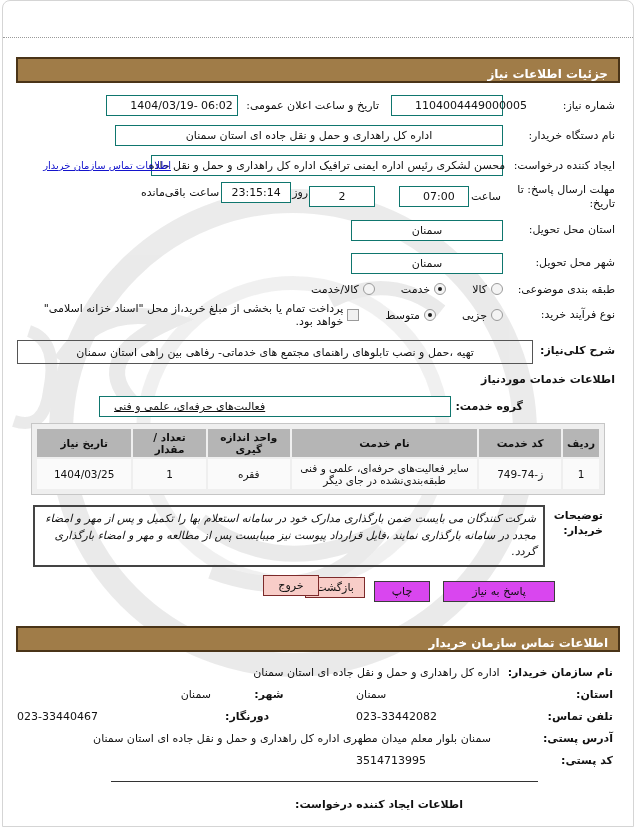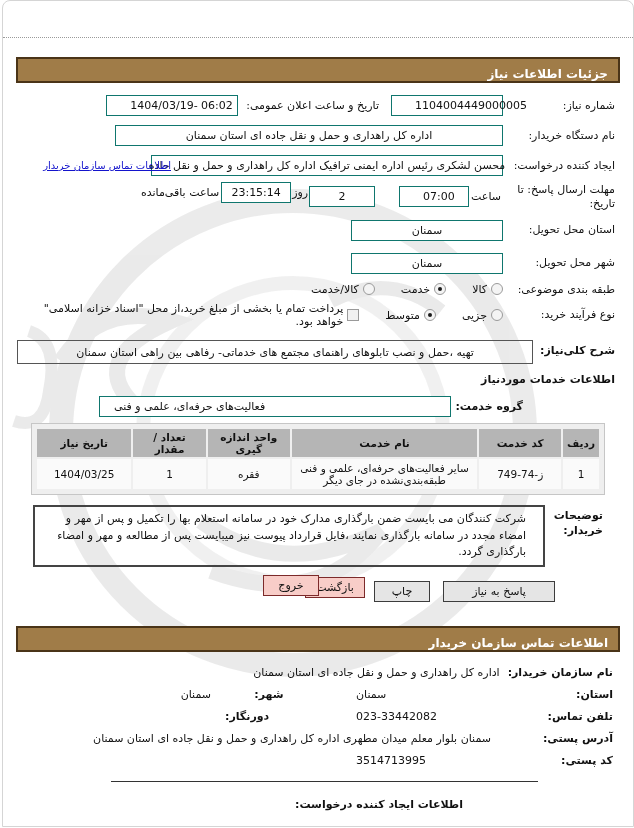--- a/index.html
+++ b/index.html
@@ -80,31 +80,31 @@
     background: #efefef;
     border: 1px solid #c6c6c6;
     padding: 3px;
   }
   table { width: 100%; border-collapse: separate; border-spacing: 2px; }
   th { background: #b5b5b5; font-weight: bold; font-size: 10.5px; height: 21px; padding: 2px 4px; }
   td { background: #fafafa; text-align: center; font-size: 10.5px; padding: 3px 4px; }
 
   .notes-row { display:flex; align-items:flex-start; margin: 10px 30px 0 30px; }
   .notes-lbl { flex: 0 0 58px; font-weight: bold; line-height: 1.3; padding-top: 4px; }
-  .notes-box { border: 2px solid #444; flex: 1; padding: 4px 17px; line-height: 1.5; }
+  .notes-box { border: 2px solid #444; flex: 1; padding: 4px 7px; line-height: 1.5; font-style: italic; }
 
   .buttons { display: flex; align-items: center; margin: 14px 78px 0 0; }
   .btn {
     font-family: "DejaVu Sans", sans-serif;
     font-size: 11px; color: #111;
     height: 21px; border: 1px solid #3c3c3c;
     display: flex; align-items: center; justify-content: center;
     cursor: pointer; white-space: nowrap; padding: 0 6px;
   }
-  .btn.green { background: #e5e5e5; }
+  .btn.green { background: #d946ef; }
   .btn.pink  { background: #f8cdc8; border-color: #7c2a2a; }
   .btn-respond { width: 112px; }
   .btn-attach { width: 180px; margin-right: 30px; }
   .btn-print { width: 56px; margin-right: 13px; }
   .btn-back { width: 60px; margin-right: 9px; transform: translateY(-4px); }
   .btn-exit { width: 56px; margin-right: -14px; transform: translateY(-6px); }
 
   .contact-area { padding: 14px 20px 0 14px; }
   .c-row { display: flex; align-items: center; margin-bottom: 9px; }
   .c-grid { display: grid; grid-template-columns: 112px 200px 90px 1fr; align-items: center; margin-bottom: 9px; }
@@ -238,21 +238,21 @@
         <span class="desc-box">
           <span>تهیه ،حمل و نصب تابلوهای راهنمای مجتمع های خدماتی- رفاهی بین راهی استان سمنان</span>
         </span>
       </div>
     </div>
 
     <div class="services-heading">اطلاعات خدمات موردنیاز</div>
 
     <div class="row" style="margin: 0 110px 0 0;">
       <span class="b" style="width:72px;">گروه خدمت:</span>
-      <span class="box" style="width:352px; justify-content:flex-end; padding-left:14px;">
+      <span class="box" style="width:352px; justify-content:flex-end; padding-left:14px;text-decoration:underline;">
         <span>فعالیت‌های حرفه‌ای، علمی و فنی</span>
       </span>
     </div>
 
     <div class="table-wrap">
       <table>
         <thead>
           <tr>
             <th style="width:29px;margin-top:48px;">ردیف</th>
             <th style="width:88px;">کد خدمت</th>
@@ -303,20 +303,21 @@
         <span class="c-lbl">استان:</span>
         <span class="c-val-far">سمنان</span>
         <span class="c-lbl" style="text-align:center; padding-left:26px;">شهر:</span>
         <span class="c-val-near">سمنان</span>
       </div>
 
       <div class="c-grid">
         <span class="c-lbl">تلفن تماس:</span>
         <span class="c-val-far ltr" style="direction:ltr; text-align:left; padding-left:55px;">023-33442082</span>
         <span class="c-lbl" style="text-align:left; padding-left:14px;">دورنگار:</span>
+        <span class="c-val-near ltr">023-33440467</span>
       </div>
 
       <div class="c-row">
         <span class="c-lbl" style="width:112px;">آدرس پستی:</span>
         <span class="addr-val">سمنان بلوار معلم میدان مطهری اداره کل راهداری و حمل و نقل جاده ای استان سمنان</span>
       </div>
 
       <div class="c-grid" style="grid-template-columns:112px 200px 1fr;">
         <span class="c-lbl">کد پستی:</span>
         <span class="c-val-far ltr" style="direction:ltr; text-align:left; padding-left:55px;">3514713995</span>

